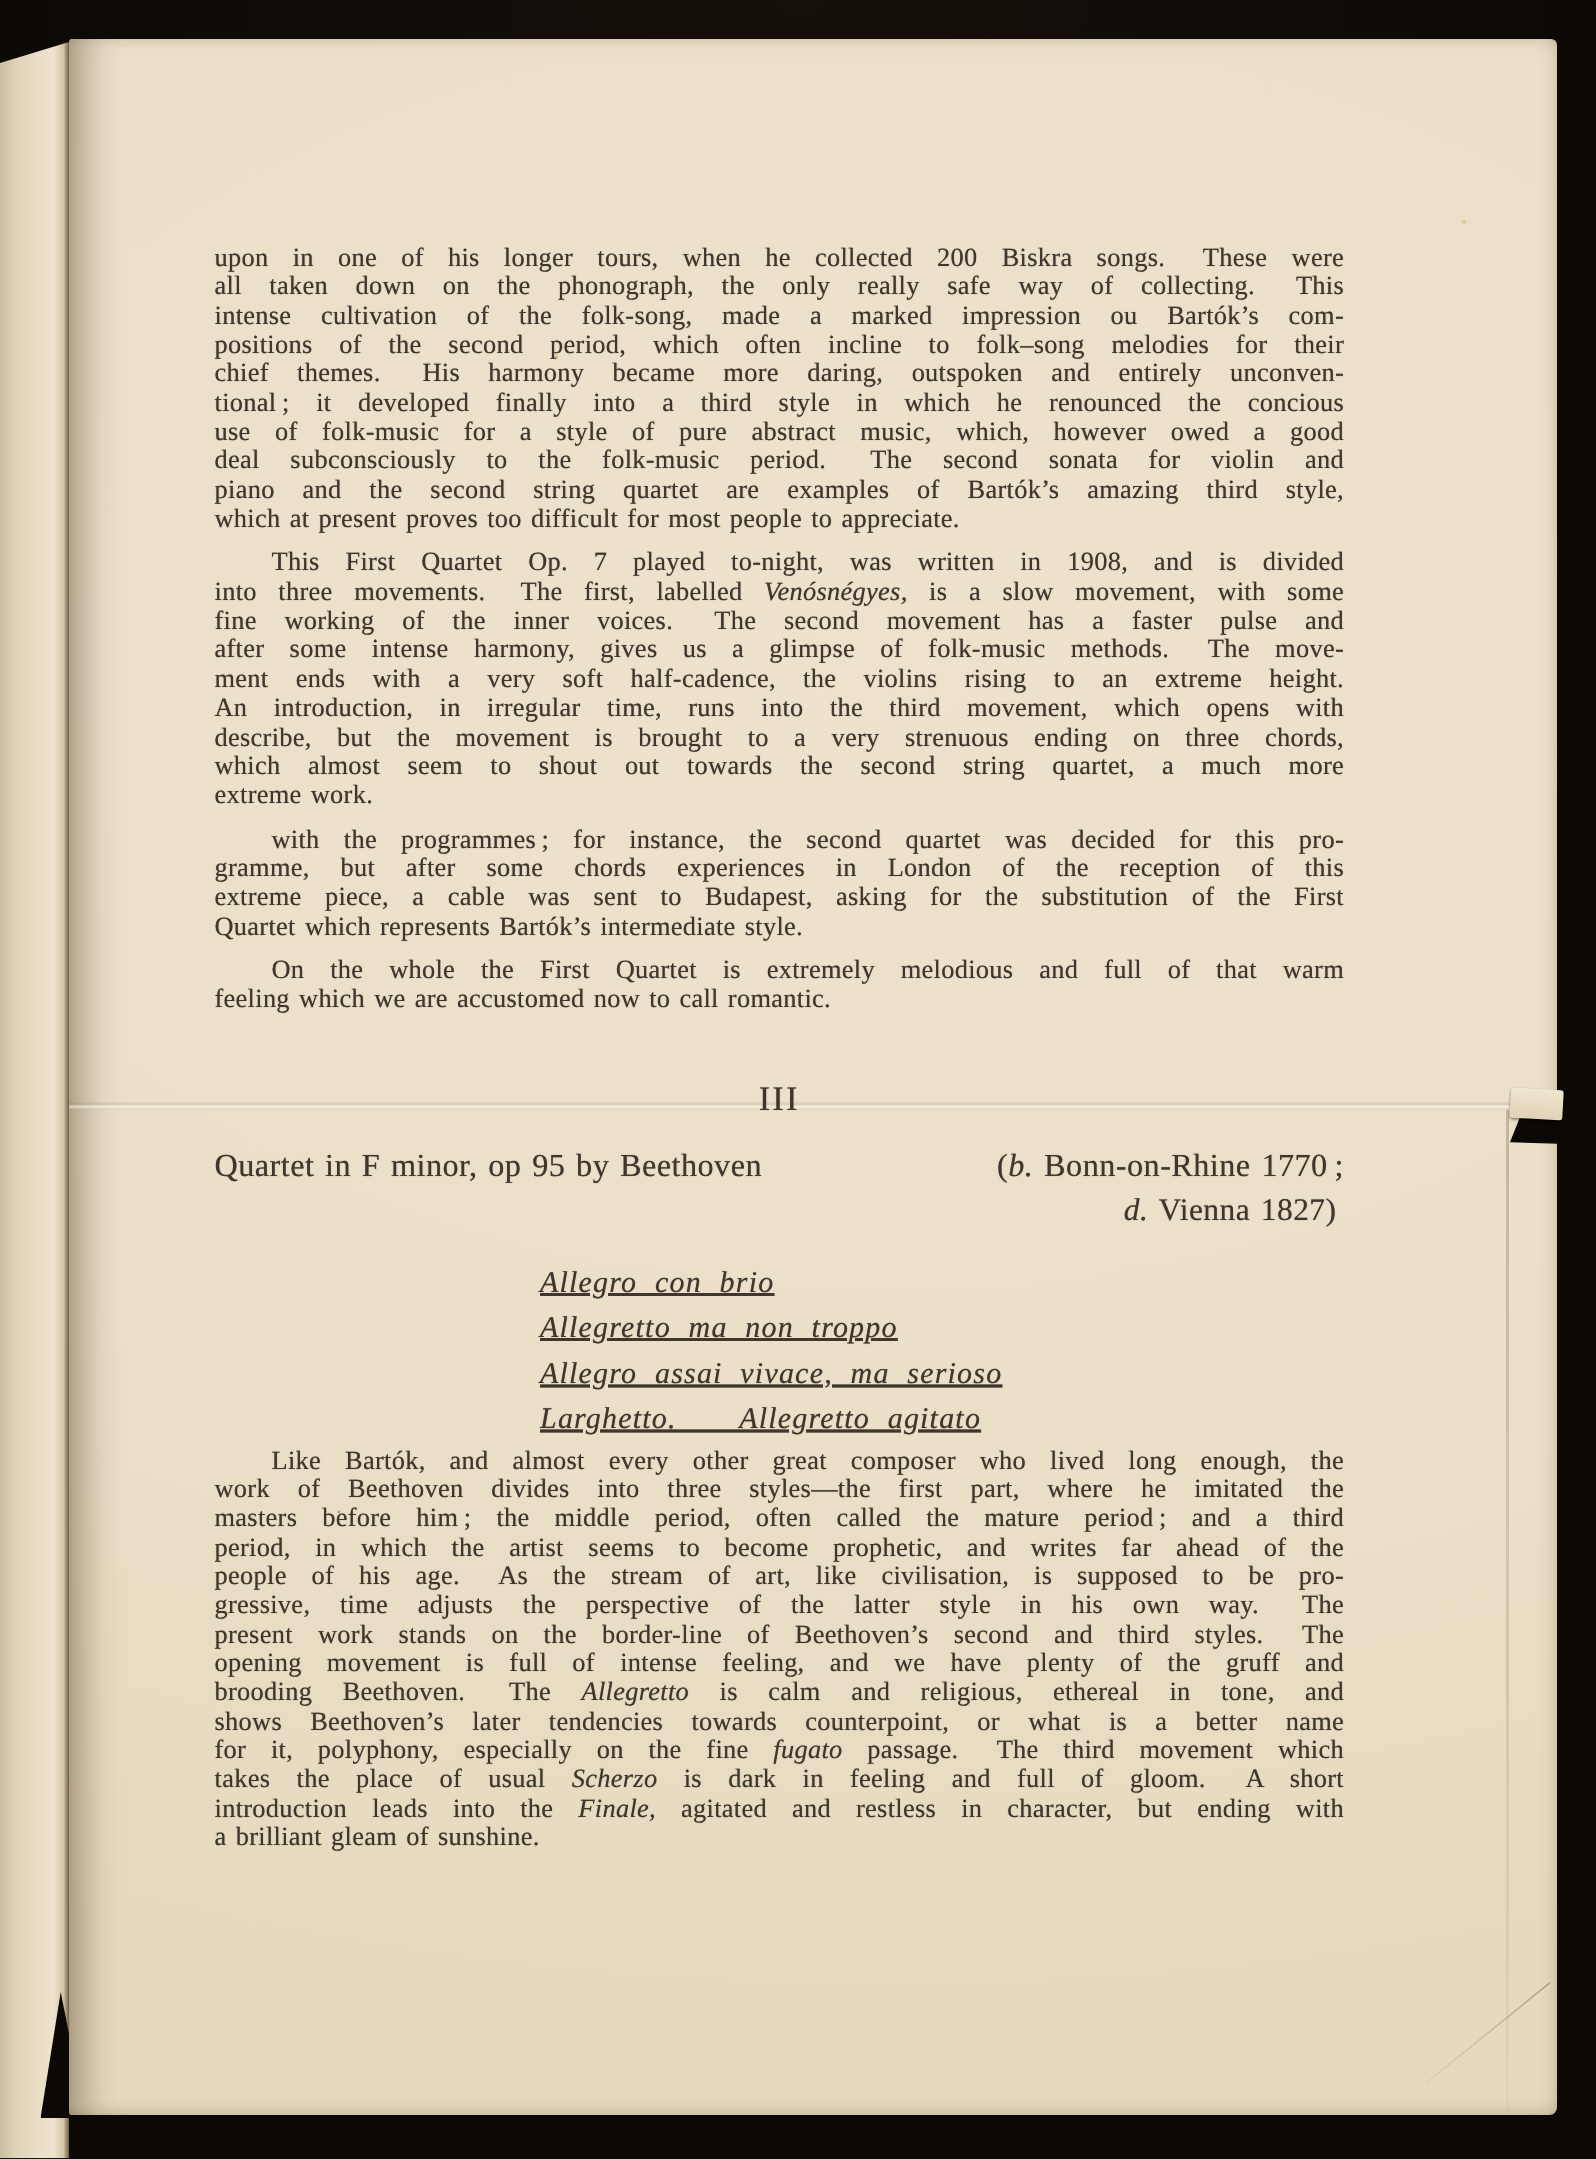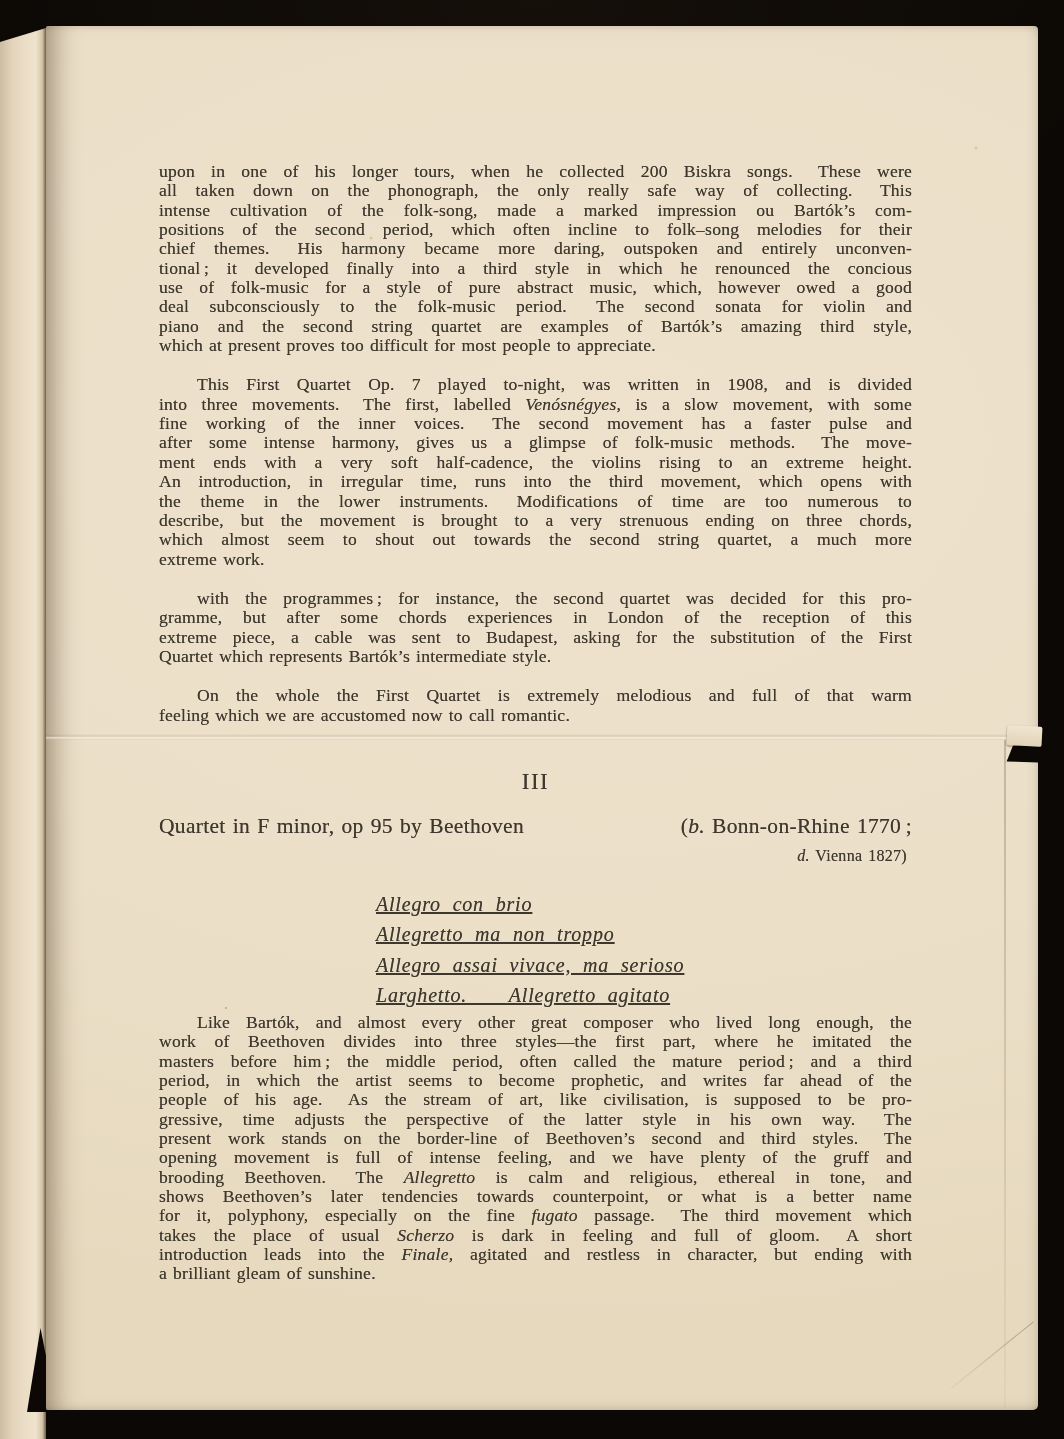--- a/index.html
+++ b/index.html
@@ -69,35 +69,35 @@
   }
   .page-tab-notch{
     position:absolute;left:1010px;top:744px;width:32px;height:18px;
     background:var(--backdrop,#0b0805);
     transform:skewX(-20deg) rotate(2deg);
     z-index:3;
   }
 
   
   .textcol{
-    position:absolute;left:113px;top:136px;width:753px;
+    position:absolute;left:97px;top:136px;width:753px;
     color:var(--ink,#3e372d);
     font-size:17.6px;line-height:19.35px;
     letter-spacing:.2px;word-spacing:1.5px;
     text-shadow:0 0 .6px rgba(59,52,43,.65);
   }
   .line{text-align:justify;text-align-last:justify;}
   .para .line:last-child{text-align-last:left;}
   .para.indent .line:first-child{text-indent:38px;}
-  .para + .para{margin-top:20px;}
+  .para + .para{margin-top:10px;}
 
   .numeral{margin-top:45px;text-align:center;font-size:23px;line-height:24px;letter-spacing:1.5px;}
   .title-line1{margin-top:18px;display:flex;justify-content:space-between;align-items:flex-start;
     font-size:21.5px;line-height:29px;letter-spacing:.3px;}
-  .title-line2{text-align:right;font-size:16px;line-height:29px;padding-right:5px;letter-spacing:.3px;}
+  .title-line2{text-align:right;font-size:21px;line-height:29px;padding-right:5px;letter-spacing:.3px;}
   .movements{margin-top:19px;padding-left:217px;font-style:italic;font-size:20px;
     letter-spacing:.8px;word-spacing:6px;text-decoration:underline;}
   .movements .line{text-align:left;text-align-last:auto;line-height:30.5px;}
   .para.beethoven{margin-top:2px;}
 </style>
 </head>
 <body>
 
 <div class="backdrop">
   <div class="spine"></div>
@@ -123,21 +123,20 @@
           <div class="line">which at present proves too difficult for most people to appreciate.</div>
         </div>
 
       <div class="para indent">
           <div class="line">This First Quartet Op. 7 played to-night, was written in 1908, and is divided</div>
           <div class="line">into three movements.  The first, labelled <i>Venósnégyes,</i> is a slow movement, with some</div>
           <div class="line">fine working of the inner voices.  The second movement has a faster pulse and</div>
           <div class="line">after some intense harmony, gives us a glimpse of folk-music methods.  The move-</div>
           <div class="line">ment ends with a very soft half-cadence, the violins rising to an extreme height.</div>
           <div class="line">An introduction, in irregular time, runs into the third movement, which opens with</div>
-          <div class="line">the theme in the lower instruments.  Modifications of time are too numerous to</div>
           <div class="line">describe, but the movement is brought to a very strenuous ending on three chords,</div>
           <div class="line">which almost seem to shout out towards the second string quartet, a much more</div>
           <div class="line">extreme work.</div>
         </div>
 
       <div class="para indent">
           <div class="line">with the programmes ; for instance, the second quartet was decided for this pro-</div>
           <div class="line">gramme, but after some chords experiences in London of the reception of this</div>
           <div class="line">extreme piece, a cable was sent to Budapest, asking for the substitution of the First</div>
           <div class="line">Quartet which represents Bartók’s intermediate style.</div>

